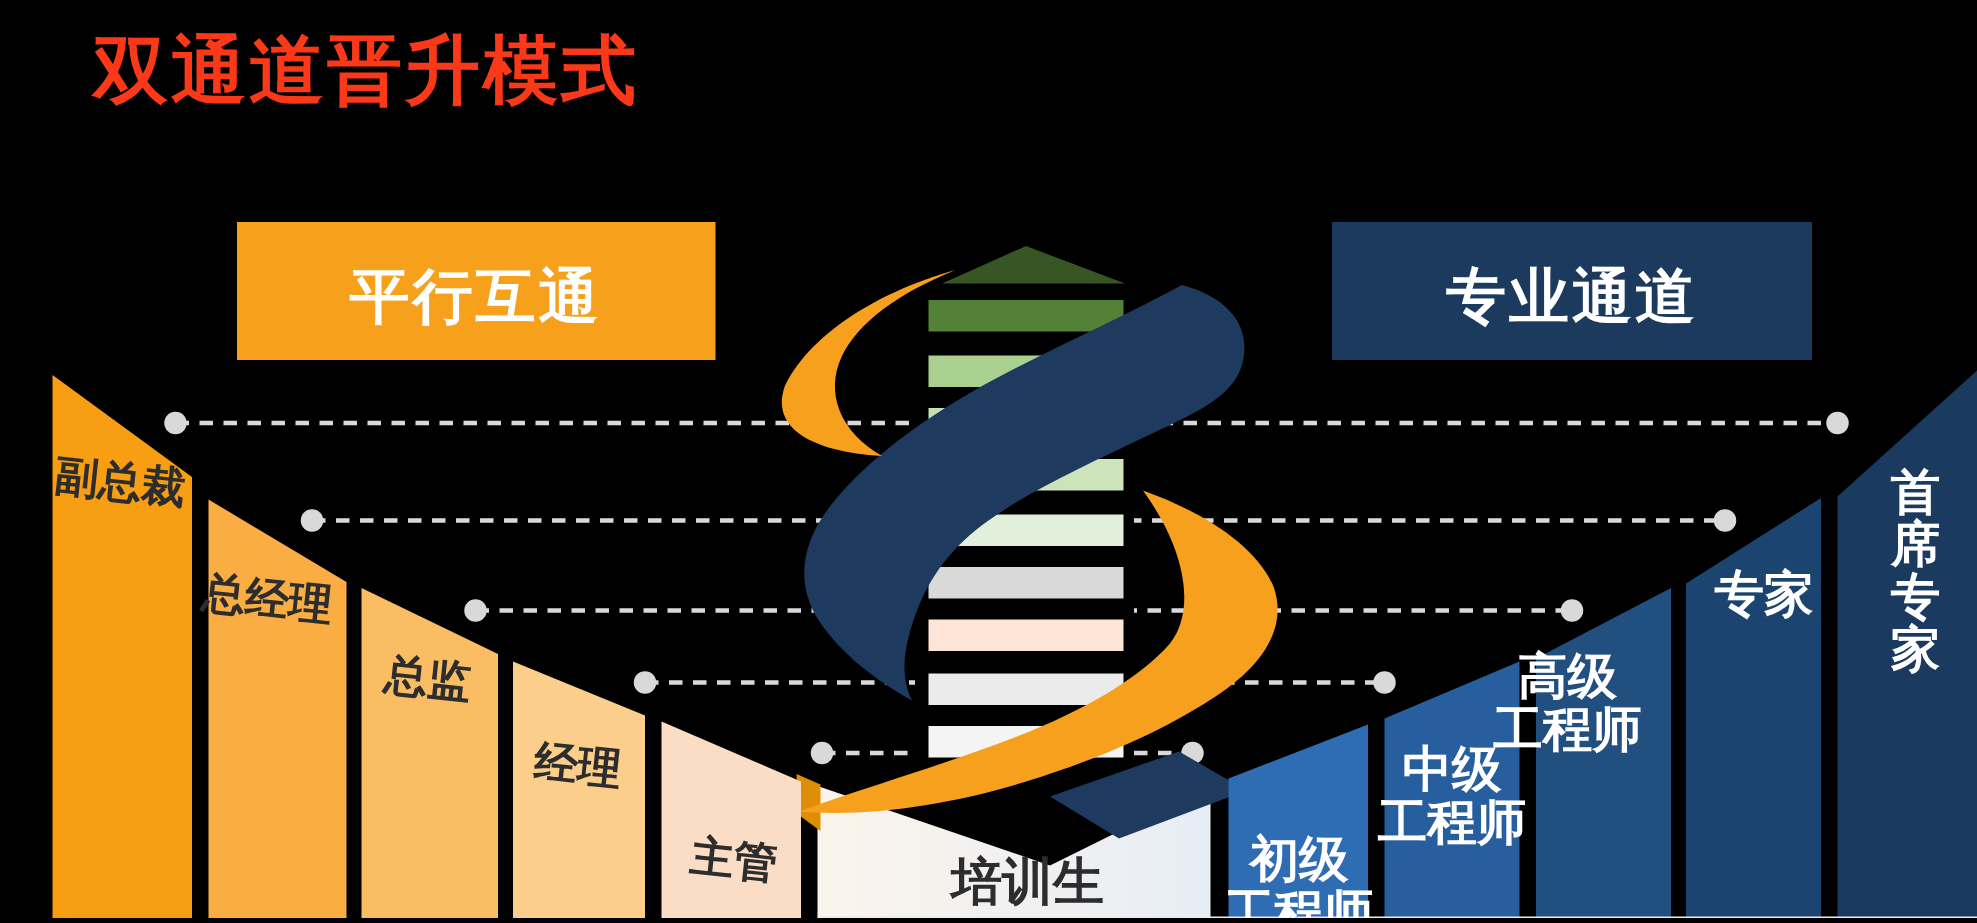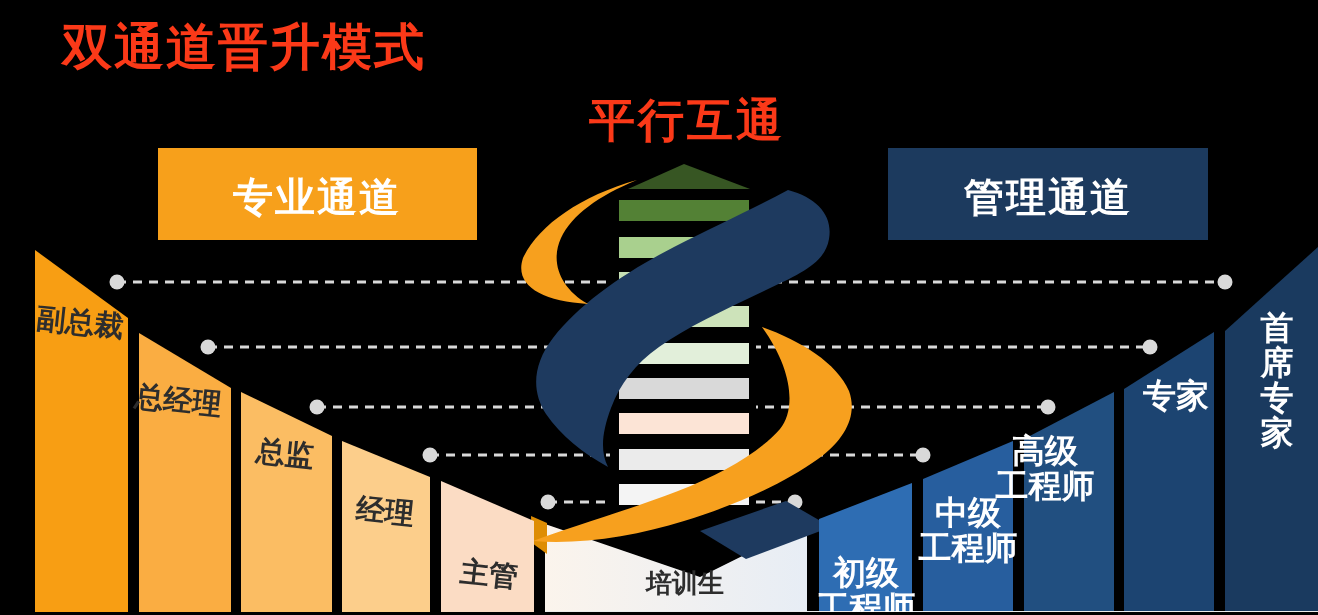--- a/index.html
+++ b/index.html
@@ -16,21 +16,21 @@
     left:687px;top:90px;transform:translateX(-50%);
     font-size:46px;font-weight:800;color:#FB3918;letter-spacing:3px;
   }
   .box-label{
     transform:translateX(-50%);font-size:40px;font-weight:700;color:#fff;letter-spacing:2px;
   }
   .lbl{
     transform:translateX(-50%);text-align:center;font-weight:700;line-height:1.06;
   }
   .lbl.mgmt{font-size:29px;color:#2D2D2D;transform:translateX(-50%) rotate(6deg);}
-  .lbl.trainee{font-size:26px;color:#2D2D2D;}
+  .lbl.trainee{font-size:34px;color:#2D2D2D;}
   .lbl.prof{font-size:33px;color:#ffffff;}
 </style>
 </head>
 <body>
 
 <div class="stage">
 
   <svg width="1318" height="615" viewBox="0 0 1318 615">
     <defs>
       <linearGradient id="gTrainee" x1="0" y1="0" x2="1" y2="0">
@@ -108,24 +108,23 @@
       <polygon points="1225,331 1318,247 1318,615 1225,615" fill="#1A3A5F"></polygon>
     </g>
 
     <rect x="158" y="148" width="319" height="92" fill="#F7A01B"></rect>
     <rect x="888" y="148" width="320" height="92" fill="#1C3A5E"></rect>
 
     <rect x="545" y="611" width="773" height="4" fill="#EBEBEB"></rect>
   </svg>
 
   <div class="txt page-title">双通道晋升模式</div>
-  <div class="txt center-title">平行互通</div>
 
-  <div class="txt box-label" style="left:317px;top:170px">专业通道</div>
-  <div class="txt box-label" style="left:1048px;top:170px">管理通道</div>
+  <div class="txt box-label" style="left:317px;top:170px">平行互通</div>
+  <div class="txt box-label" style="left:1048px;top:170px">专业通道</div>
 
   <div class="txt lbl mgmt" style="left:80px;top:307px">副总裁</div>
   <div class="txt lbl mgmt" style="left:178px;top:385px">总经理</div>
   <div class="txt lbl mgmt" style="left:285px;top:438px">总监</div>
   <div class="txt lbl mgmt" style="left:385px;top:496px">经理</div>
   <div class="txt lbl mgmt" style="left:489px;top:559px">主管</div>
 
   <div class="txt lbl trainee" style="left:685px;top:570px">培训生</div>
 
   <div class="txt lbl prof" style="left:866px;top:556px">初级

